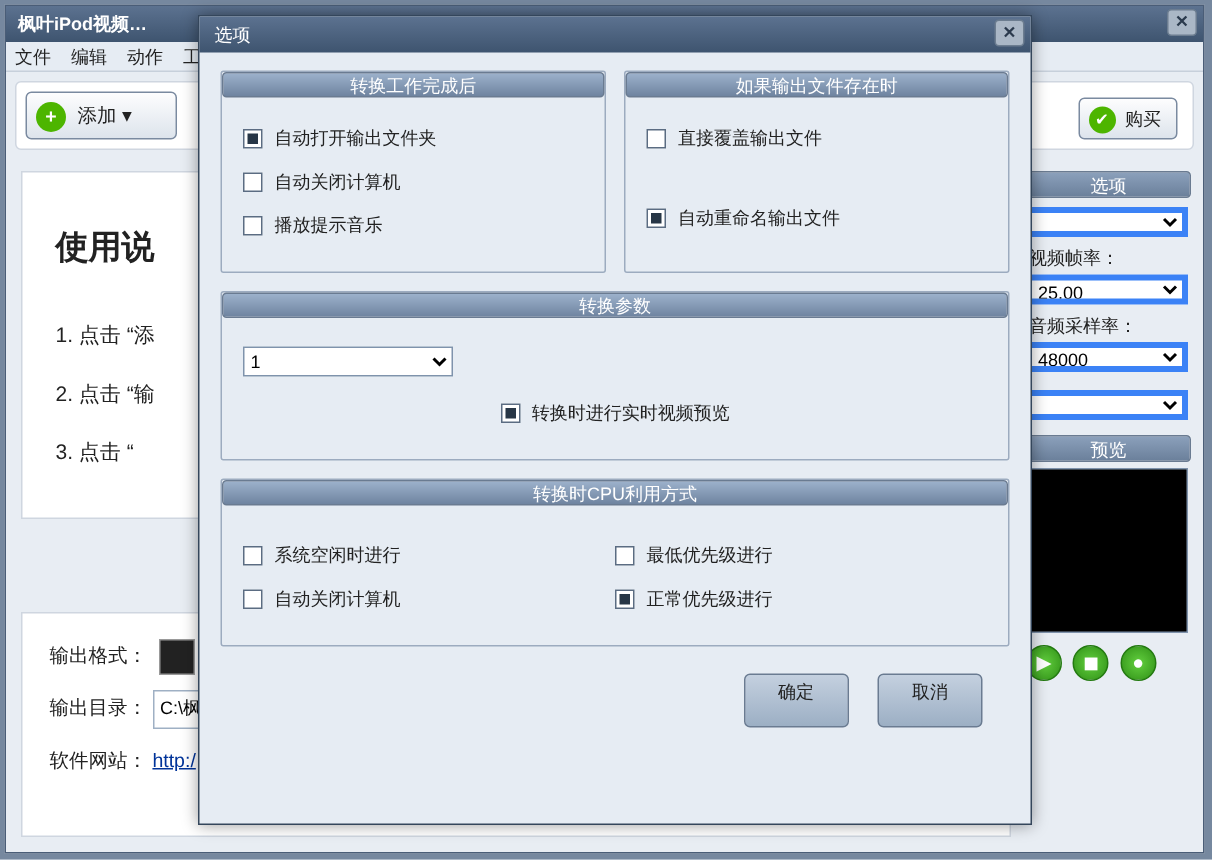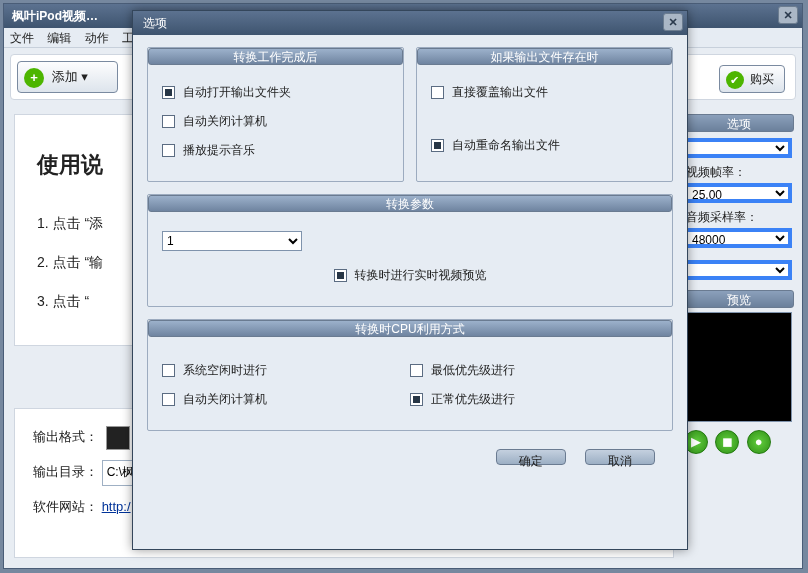--- a/index.html
+++ b/index.html
@@ -139,21 +139,21 @@
   .center-row { text-align:center; margin-top:4px; }
   .param-row { display:flex; align-items:center; gap:10px; font-size:12px; margin:6px 0 10px; }
   .param-row select, .sel {
     width:140px; height:20px; border:1px solid #7f93ac; background:#fff;
     font-size:12px;
   }
   .two-cb { display:flex; }
   .two-cb > div { flex:1;text-align:right; }
   .dlg-buttons { text-align:right; padding:6px 18px 0 0; }
   .btn {
-    display:inline-block; min-width:70px; height:16px; line-height:22px;
+    display:inline-block; min-width:70px; height:36px; line-height:22px;
     text-align:center; border:1px solid #6a7b91; border-radius:4px;
     background:linear-gradient(#c4d0df,#9cafc4); font-size:12px;
     margin-left:16px; color:#222;
   }
 </style>
 </head>
 <body>
 
 <div class="bg-window">
   <div class="bg-titlebar">

